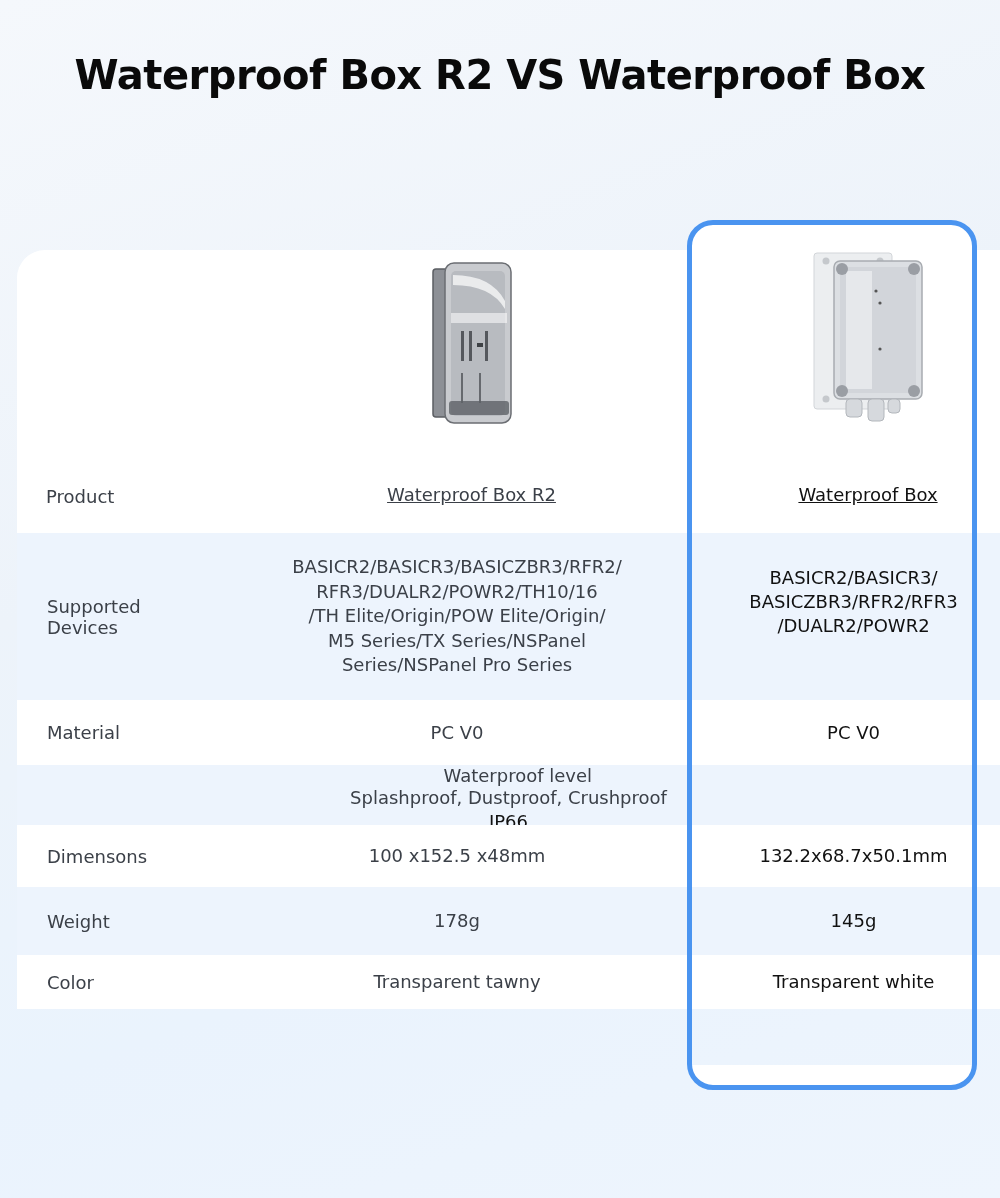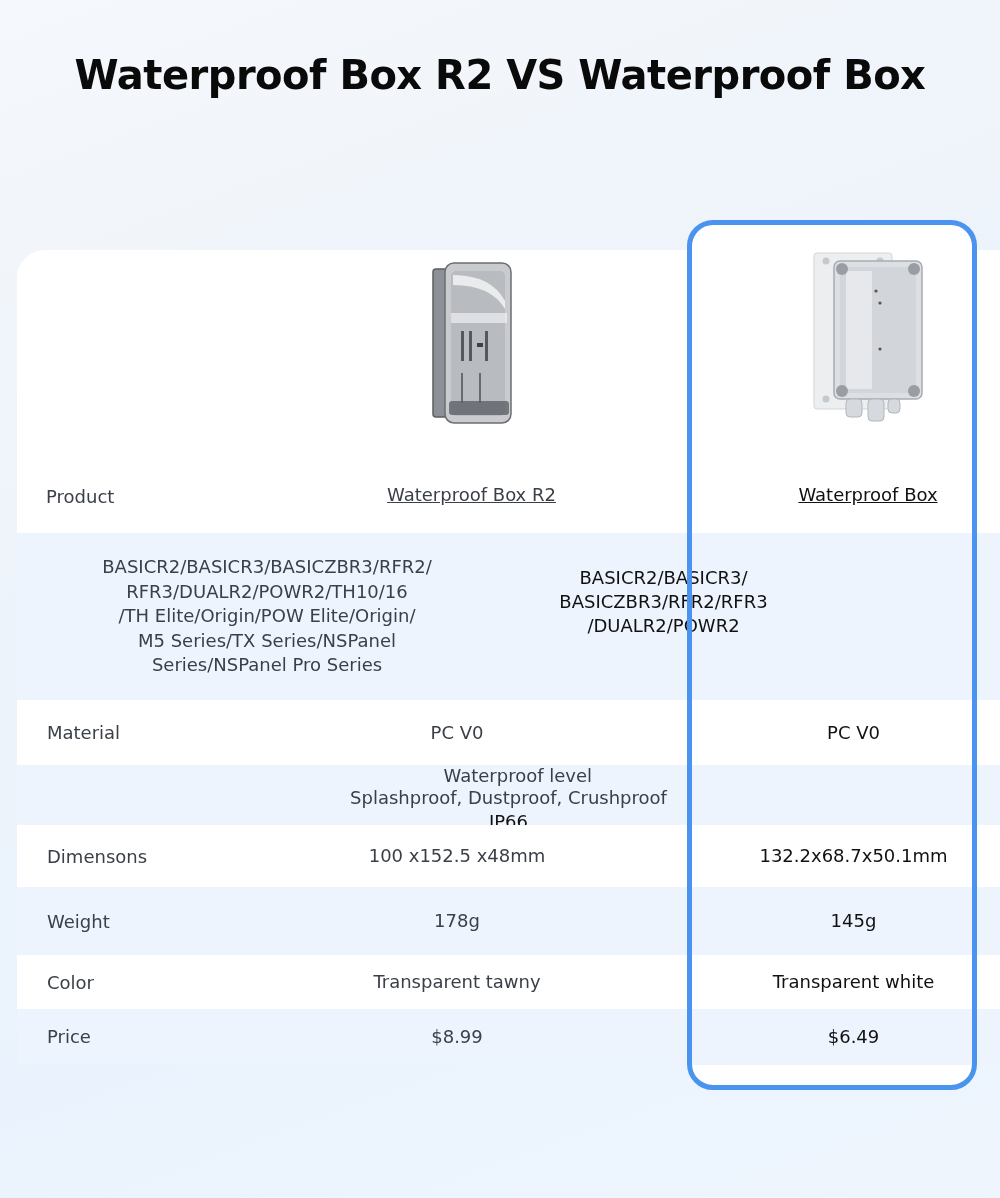--- a/index.html
+++ b/index.html
@@ -135,20 +135,21 @@
           <rect x="34" y="150" width="16" height="18" rx="4" fill="#d6d9dd" stroke="#b3b7bc"></rect>
           <rect x="56" y="150" width="16" height="22" rx="4" fill="#d6d9dd" stroke="#b3b7bc"></rect>
           <rect x="76" y="150" width="12" height="14" rx="4" fill="#d6d9dd" stroke="#b3b7bc"></rect>
         </svg>
       </div>
       <div style="position:relative; z-index:2;">Waterproof Box</div>
     </div>
   </div>
 
   <div class="row blue" style="height:167px;">
+    <div class="cell-label">Supported Devices</div>
     <div class="cell-a" style="line-height:24.5px;">
       <div>BASICR2/BASICR3/BASICZBR3/RFR2/</div>
       <div>RFR3/DUALR2/POWR2/TH10/16</div>
       <div>/TH Elite/Origin/POW Elite/Origin/</div>
       <div>M5 Series/TX Series/NSPanel</div>
       <div>Series/NSPanel Pro Series</div>
     </div>
     <div class="cell-b" style="margin-top:-30px;">
       <div>BASICR2/BASICR3/</div>
       <div>BASICZBR3/RFR2/RFR3</div>
@@ -179,21 +180,16 @@
     <div class="cell-a">178g</div>
     <div class="cell-b">145g</div>
   </div>
 
   <div class="row white" style="height:54px;">
     <div class="cell-label">Color</div>
     <div class="cell-a">Transparent tawny</div>
     <div class="cell-b">Transparent white</div>
   </div>
 
-  <div class="row blue" style="height:55px;">
-    <div class="cell-label">Price</div>
-    <div class="cell-a">$8.99</div>
-    <div class="cell-b">$6.49</div>
-  </div>
 </div>
 
 <div class="highlight-fill-bottom"></div>
 <div class="highlight"></div>
 
 </body></html>

